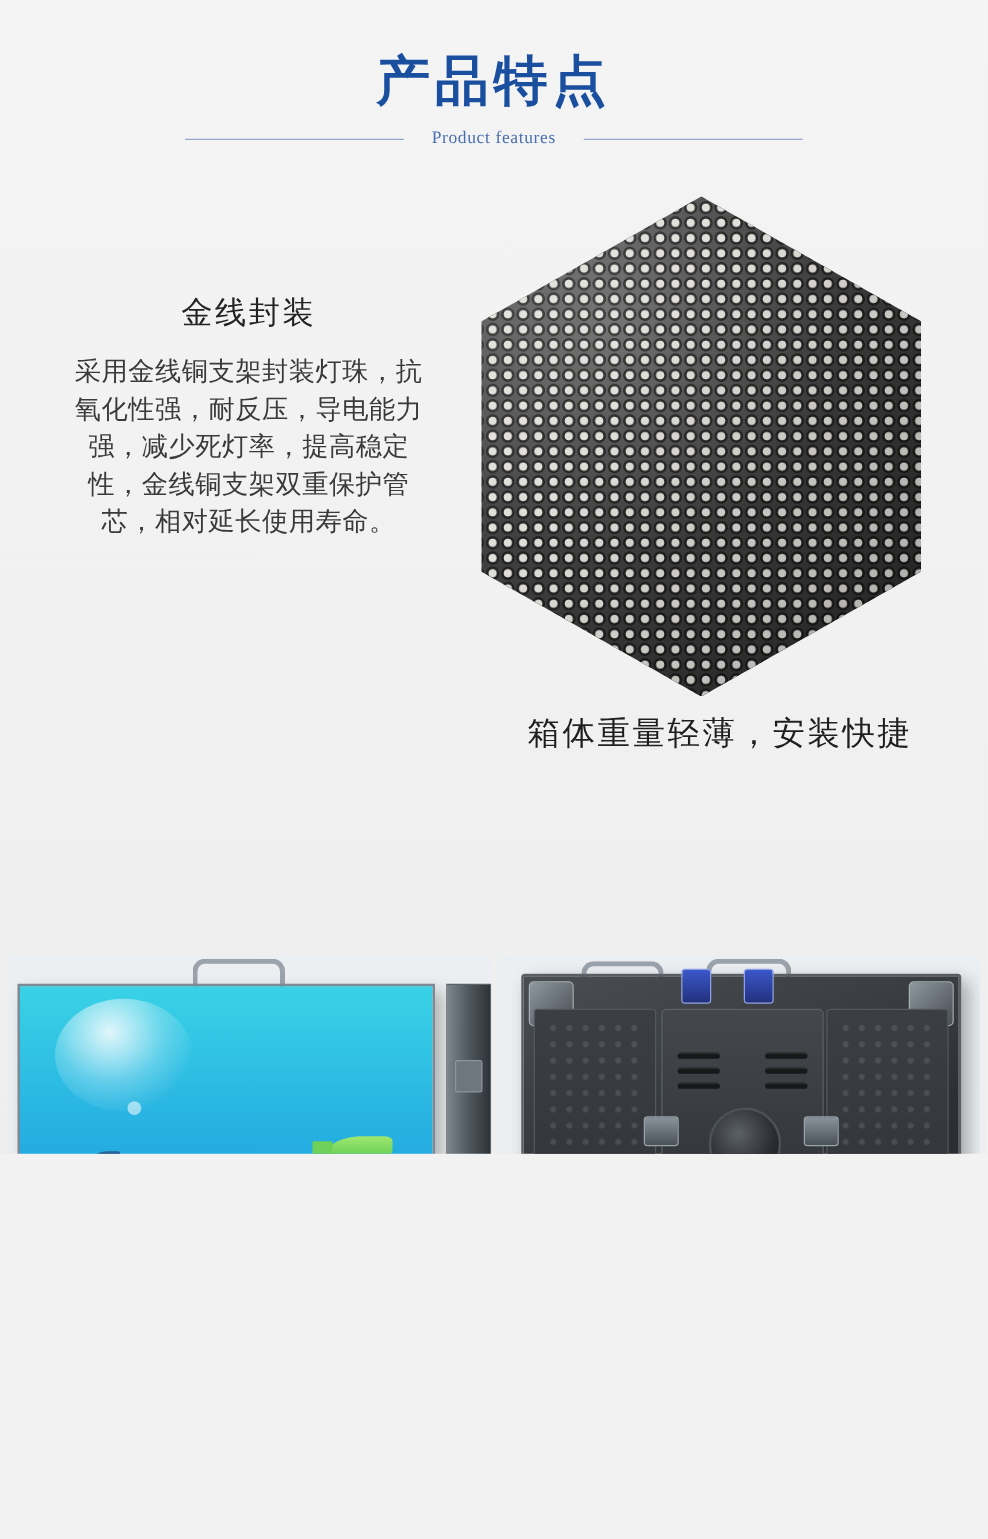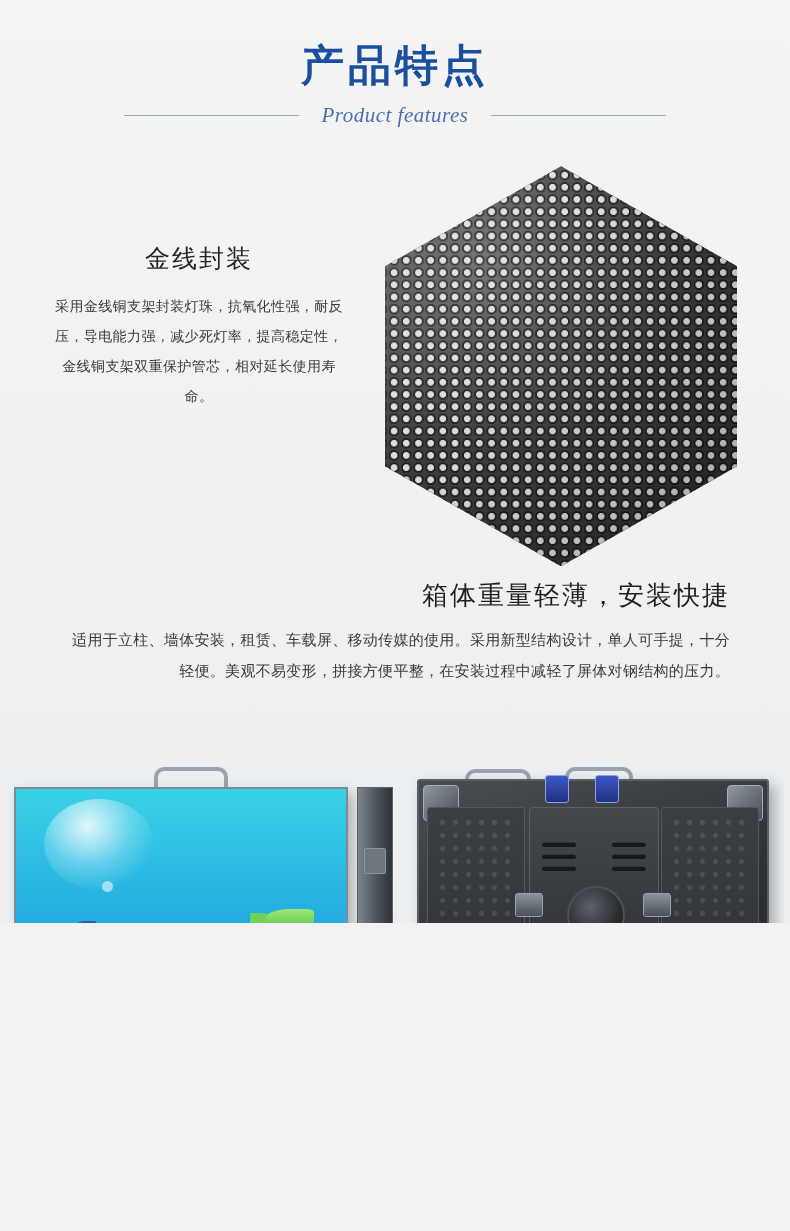--- a/index.html
+++ b/index.html
@@ -43,22 +43,21 @@
     justify-content: center;
     gap: 22px;
   }
   .rule {
     height: 1px;
     width: 175px;
     background: #8fa8c9;
   }
   .header-subtitle {
     font-family: "Liberation Serif", serif;
-    font-style: italic;
-    font-size: 21px;
+    font-size: 14px;
     color: #4a6fae;
     letter-spacing: 0.5px;
     white-space: nowrap;
   }
 
   
   .section-one {
     position: relative;
     margin-top: 18px;
     height: 430px;
@@ -106,21 +105,21 @@
   .feature-title {
     font-family: "DejaVu Sans", sans-serif;
     font-size: 25px;
     color: #232323;
     letter-spacing: 2px;
     margin: 0 0 12px 0;
     font-weight: normal;
   }
   .feature-text {
     font-family: "DejaVu Sans", sans-serif;
-    font-size: 14px;
+    font-size: 21px;
     color: #3a3a3a;
     line-height: 30px;
     letter-spacing: 0.4px;
     margin: 16px;
   }
 
   
   .section-two {
     margin-top: 2px;
     text-align: right;
@@ -300,21 +299,20 @@
       <div class="hex">
         <div class="hex-dots"></div>
         <div class="hex-sheen"></div>
       </div>
     </div>
 
   </div>
 
   <div class="section-two">
     <h2>箱体重量轻薄，安装快捷</h2>
-    <p>适用于立柱、墙体安装，租赁、车载屏、移动传媒的使用。采用新型结构设计，单人可手提，十分轻便。美观不易变形，拼接方便平整，在安装过程中减轻了屏体对钢结构的压力。</p>
   </div>
 
   <div class="photos">
 
     <div class="photo">
 
       <div class="handle" style="left:148px; top:2px; width:66px; height:22px;"></div>
 
       <div class="cab-left">
         <div class="sunbeam"></div>

